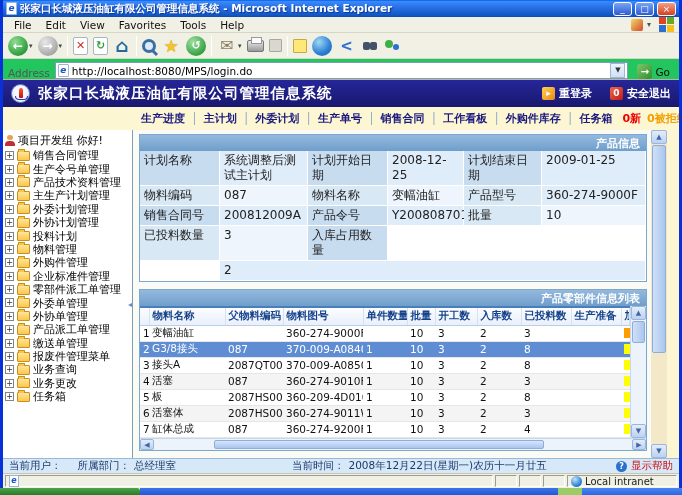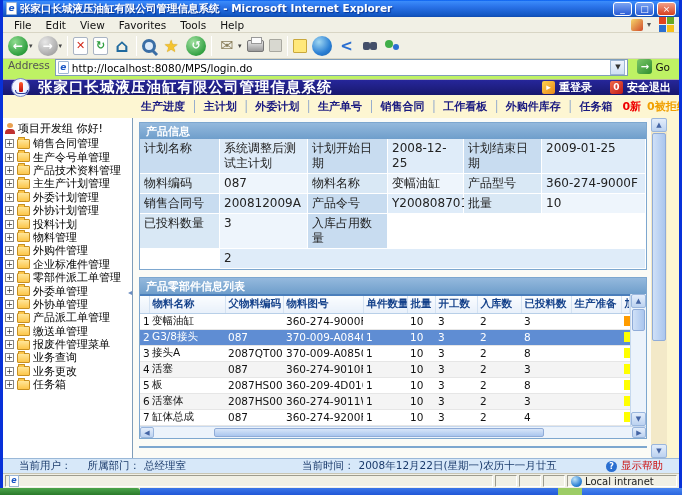--- a/index.html
+++ b/index.html
@@ -48,30 +48,30 @@
 .i-edit{width:13px;height:13px;background:#d8d8d0;border:1px solid #a8a8a0;border-radius:1px;}
 .i-note{width:14px;height:14px;background:#ffe87a;border:1px solid #c9a83c;border-radius:1px;}
 .i-web-globe{background:radial-gradient(circle at 35% 30%,#9fd7f2,#2a7fd4 60%,#1b5fa8);}
 .i-quill{background:none;color:#2a6fd1;font-size:15px;}
 .i-research{width:16px;height:12px;background:none;position:relative;}
 .i-research::before{content:"";position:absolute;left:1px;top:2px;width:7px;height:8px;background:#44506a;border-radius:2px;box-shadow:7px 0 0 #44506a;}
 .i-messenger{background:none;position:relative;width:18px;}
 .i-messenger::before{content:"";position:absolute;left:2px;top:4px;width:8px;height:8px;border-radius:50%;background:#3fae49;box-shadow:7px 3px 0 -1px #2a6fd1;}
 
 
-.addressbar{height:21px;display:flex;align-items:flex-start;gap:5px;padding:0 5px;background:#bef264;border-bottom:1px solid #b8b5a4;}
+.addressbar{height:21px;display:flex;align-items:flex-end;gap:5px;padding:0 5px;background:#22c55e;border-bottom:1px solid #b8b5a4;}
 .addr-label{font-size:10.5px;color:#555;}
 .addr-field{flex:1;height:17px;background:#fff;border:1px solid #7f9db9;display:flex;align-items:center;padding:0 2px;gap:3px;}
 .addr-field .url{flex:1;font-size:10.5px;color:#000;white-space:nowrap;overflow:hidden;}
 .addr-dd{width:15px;height:15px;background:linear-gradient(180deg,#eef4fd,#cfe0f5);border:1px solid #9db6d4;font-size:7px;text-align:center;line-height:13px;color:#333;}
 .go-btn{display:flex;align-items:center;gap:3px;font-size:10.5px;color:#111;padding:0 4px;}
 .go-icn{width:15px;height:15px;border-radius:3px;background:linear-gradient(135deg,#7cc76a,#2e8e2e);color:#fff;font-size:10px;line-height:15px;text-align:center;font-weight:bold;}
 
 
-.appheader{height:15px;background:linear-gradient(180deg,#26269a,#18186e);display:flex;align-items:center;padding:0 8px;gap:8px;}
+.appheader{height:27px;background:linear-gradient(180deg,#26269a,#18186e);display:flex;align-items:center;padding:0 8px;gap:8px;}
 .applogo{width:19px;height:19px;border-radius:50%;background:radial-gradient(circle at 50% 40%,#ffffff,#dfe9ff);border:1px solid #7788cc;position:relative;flex:0 0 auto;}
 .applogo::before{content:"";position:absolute;left:7px;top:3px;width:4px;height:10px;background:linear-gradient(180deg,#ff5a2a,#c01010);border-radius:2px 2px 1px 1px;}
 .applogo::after{content:"";position:absolute;left:3px;bottom:2px;width:11px;height:3px;border:1px solid #2a3a9a;border-top:none;border-radius:0 0 6px 6px;}
 .apptitle{color:#fff;font-size:14.5px;font-weight:bold;letter-spacing:1px;flex:1;white-space:nowrap;overflow:hidden;}
 .hdr-btn{display:flex;align-items:center;gap:4px;color:#fff;font-size:11px;font-weight:bold;margin-left:10px;white-space:nowrap;}
 .relogin-icn{width:13px;height:13px;border-radius:2px;background:linear-gradient(135deg,#ffd34f,#e8881a);color:#fff;font-size:9px;font-weight:bold;text-align:center;line-height:13px;}
 .logout-icn{width:13px;height:13px;border-radius:2px;background:linear-gradient(135deg,#f06a4a,#c01818);color:#fff;font-size:9px;font-weight:bold;text-align:center;line-height:13px;}
 
 
 .tabnav{height:23px;display:flex;background:#fdf6d2;}
@@ -95,21 +95,21 @@
 .tree-item{display:flex;align-items:center;gap:3px;height:13.4px;padding-left:2px;font-size:11px;color:#000;white-space:nowrap;}
 .plusbox{width:9px;height:9px;border:1px solid #848484;background:#fff;font-size:8px;line-height:7px;text-align:center;color:#333;flex:0 0 auto;}
 .folder-icn{width:13px;height:10px;background:linear-gradient(180deg,#ffe69a,#fcc64a);border:1px solid #c89020;border-radius:1px;position:relative;flex:0 0 auto;}
 .folder-icn::before{content:"";position:absolute;top:-3px;left:0;width:5px;height:2px;background:#fcc64a;border:1px solid #c89020;border-bottom:none;border-radius:1px 1px 0 0;}
 .splitter-arrow{position:absolute;right:0;top:170px;font-size:8px;color:#6a8cc0;}
 
 .main{flex:1;background:#fbfbf6;padding:4px 4px 0 6px;overflow:hidden;position:relative;}
 
 
 .panel{border:1px solid #7da7cf;background:#fff;margin-bottom:7px;}
-.panel-title{height:16px;background:linear-gradient(180deg,#94b9dd,#6f9ecb);color:#fff;font-size:11px;font-weight:bold;padding:1px 6px 0;line-height:15px;}
+.panel-title{height:16px;background:linear-gradient(180deg,#94b9dd,#6f9ecb);color:#fff;font-size:11px;font-weight:bold;padding:1px 6px 0;line-height:15px;text-align:right;}
 
 
 .pi-grid{display:grid;grid-template-columns:80px 88px 80px 76px 78px 1fr;}
 .pi-cell{font-size:12px;padding:2px 4px;border-right:1px solid #fff;border-bottom:1px solid #fff;color:#222;min-height:18px;line-height:1.25;}
 .pi-label.odd{background:#c8dcf0;}
 .pi-label.even{background:#d9e8f5;}
 .pi-value.odd{background:#dfecf9;}
 .pi-value.even{background:#eef5fc;}
 .pi-value.wide{grid-column:2 / -1;}
 
@@ -130,21 +130,21 @@
 .hscroll .scroll-arrow{width:14px;height:auto;line-height:11px;}
 .hthumb{flex:0 0 330px;margin:1px 0 1px 60px;background:linear-gradient(180deg,#d7e5f9,#aac6ee);border:1px solid #90acd8;border-radius:2px;}
 .hfill{flex:1;}
 
 
 .main-scroll{width:16px;background:#f3e9c8;display:flex;flex-direction:column;padding:0;}
 .main-scroll .vthumb.big{height:208px;}
 .cream-edge{width:12px;background:#fdf6d2;}
 
 
-.pagestatus{height:15px;background:#d7e8f9;border-top:1px solid #9ab8d8;display:flex;align-items:center;font-size:10.5px;color:#1a3a6b;padding:0 16px;gap:4px;}
+.pagestatus{height:15px;background:#d7e8f9;border-top:1px solid #9ab8d8;display:flex;align-items:center;font-size:10.5px;color:#1a3a6b;padding:0 6px;gap:4px;}
 .pagestatus .mid{margin-left:112px;}
 .pagestatus .spacer{flex:1;}
 .help-icn{width:11px;height:11px;border-radius:50%;background:#2a6fd1;color:#fff;font-size:8px;font-weight:bold;text-align:center;line-height:11px;}
 .help-text{color:#cc1111;}
 .iestatus{height:15px;background:#f1f0e5;border-top:1px solid #c8c5b4;display:flex;align-items:center;padding:1px 2px;gap:2px;}
 .ie-pane{height:12px;border:1px solid;border-color:#9d9c8f #fff #fff #9d9c8f;display:flex;align-items:center;font-size:10px;color:#222;padding:0 3px;gap:3px;}
 .ie-pane.left{flex:1;}
 .ie-pane.cell{width:22px;}
 .ie-pane.zone{width:110px;}
 .edoc{width:10px;height:12px;background:#fff;border:1px solid #9db6d4;color:#1a56c4;font-size:8px;font-weight:bold;font-style:italic;line-height:10px;text-align:center;}

